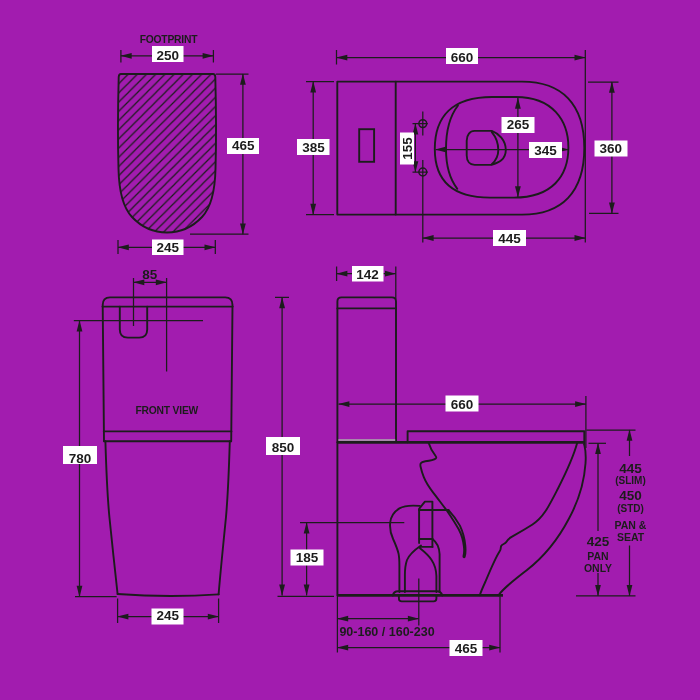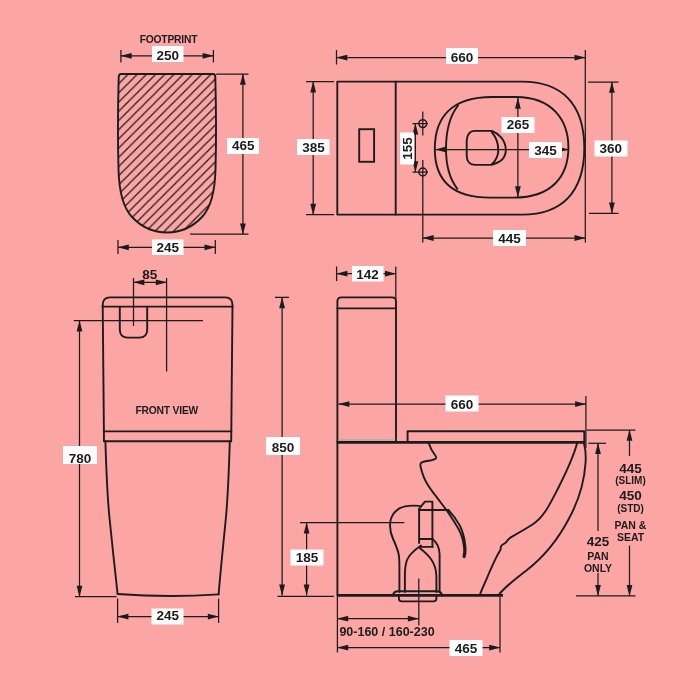--- a/index.html
+++ b/index.html
@@ -1,16 +1,16 @@
 <!DOCTYPE html>
 <html><head>
 <meta charset="utf-8">
 <style>
   html,body{margin:0;padding:0;background:#fff;}
-  .wrap{width:700px;height:700px;position:relative;background:#fca5a5;}
+  .wrap{width:700px;height:700px;position:relative;background:#a21caf;}
   svg{display:block;transform:translateZ(0);will-change:transform;}
   text{font-family:"Liberation Sans",sans-serif;font-weight:bold;fill:#1c1c1c;}
   .o{stroke:#1c1c1c;stroke-width:1.9;fill:none;stroke-linecap:round;stroke-linejoin:round;}
   .d{stroke:#1c1c1c;stroke-width:1.25;fill:none;}
   .t{stroke:#1c1c1c;stroke-width:2.7;fill:none;}
   .w{fill:#fff;stroke:none;}
 </style>
 </head>
 <body>
 <div class="wrap">

